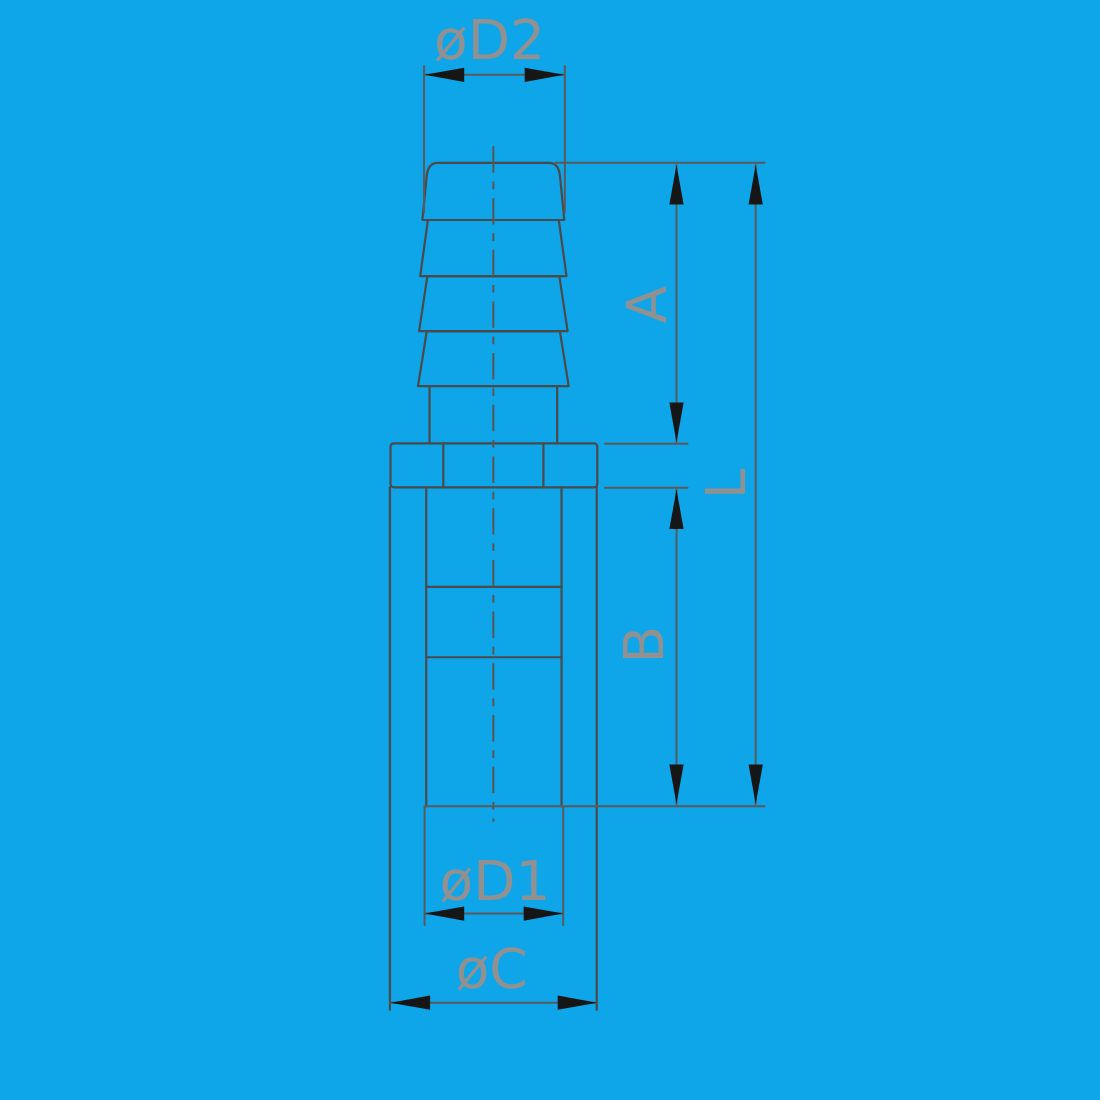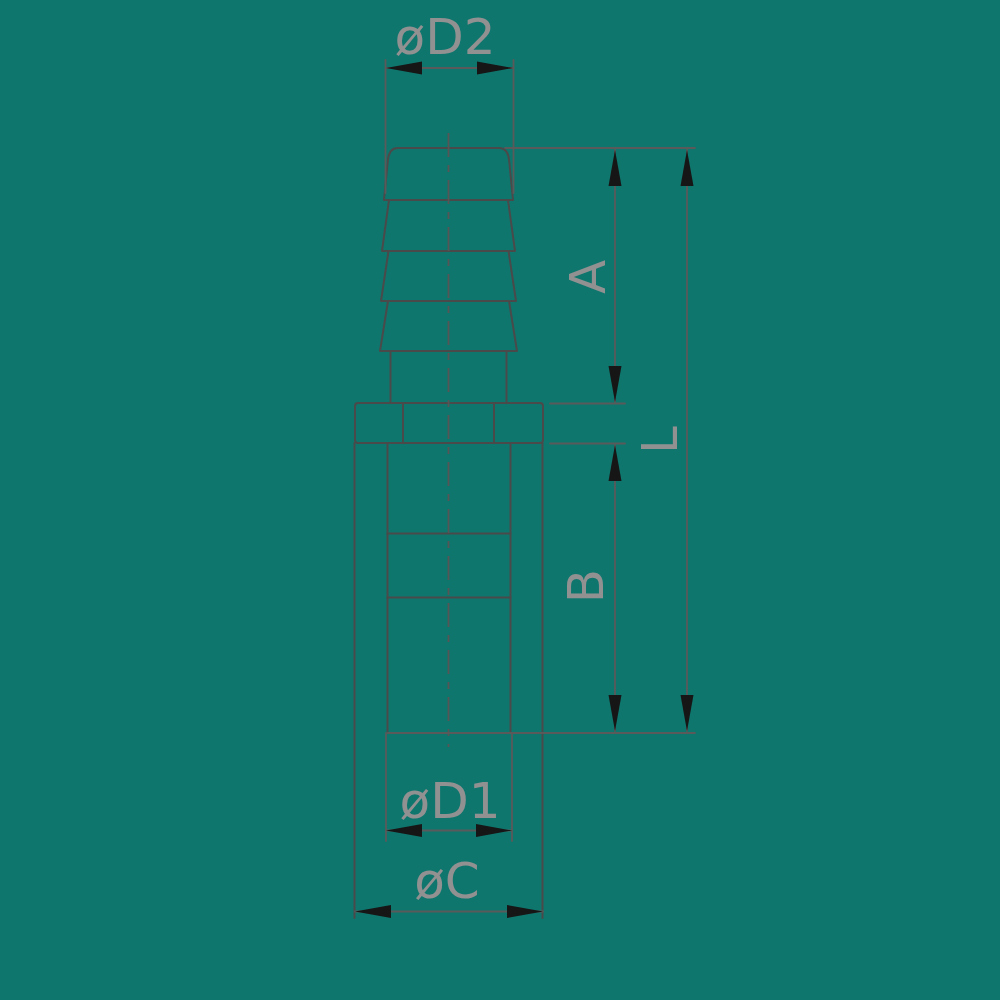--- a/index.html
+++ b/index.html
@@ -5,21 +5,21 @@
   html, body {
     margin: 0;
     padding: 0;
     background: #ffffff;
     font-family: "DejaVu Sans", "Liberation Sans", sans-serif;
   }
   .canvas {
     position: relative;
     width: 1000px;
     height: 1000px;
-    background: #0f766e;
+    background: #0ea5e9;
     overflow: hidden;
   }
   svg { position: absolute; left: 0; top: 0; }
 
   .outline {
     fill: none;
     stroke: #4a4a4a;
     stroke-width: 2;
     stroke-linejoin: round;
     stroke-linecap: round;

